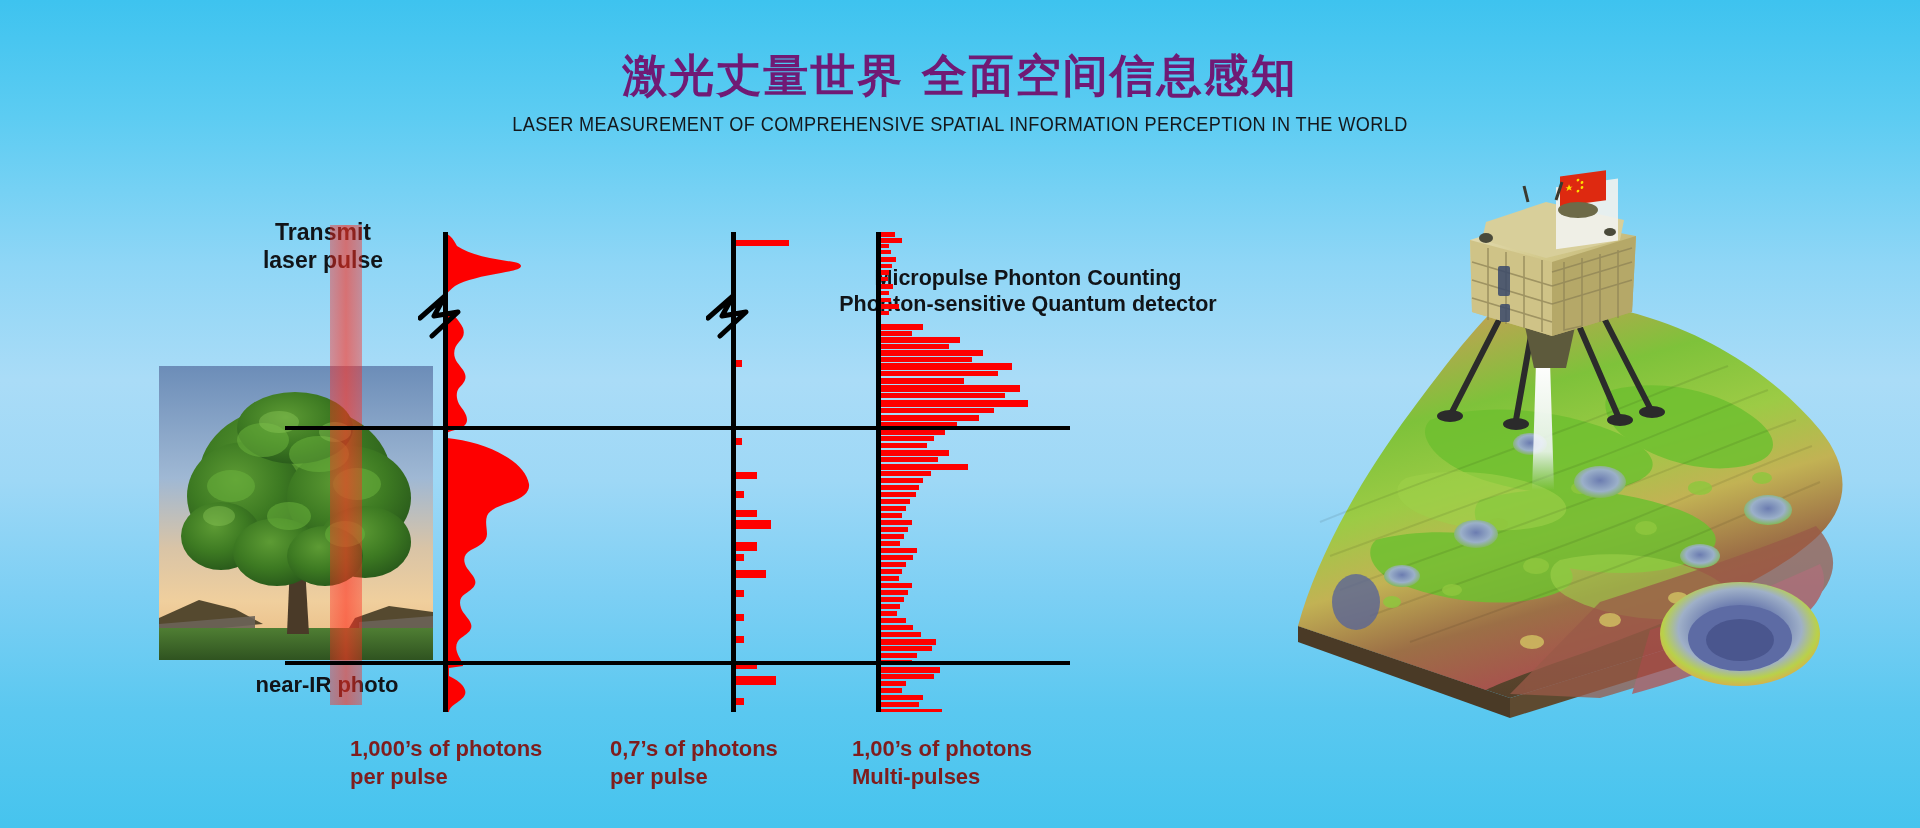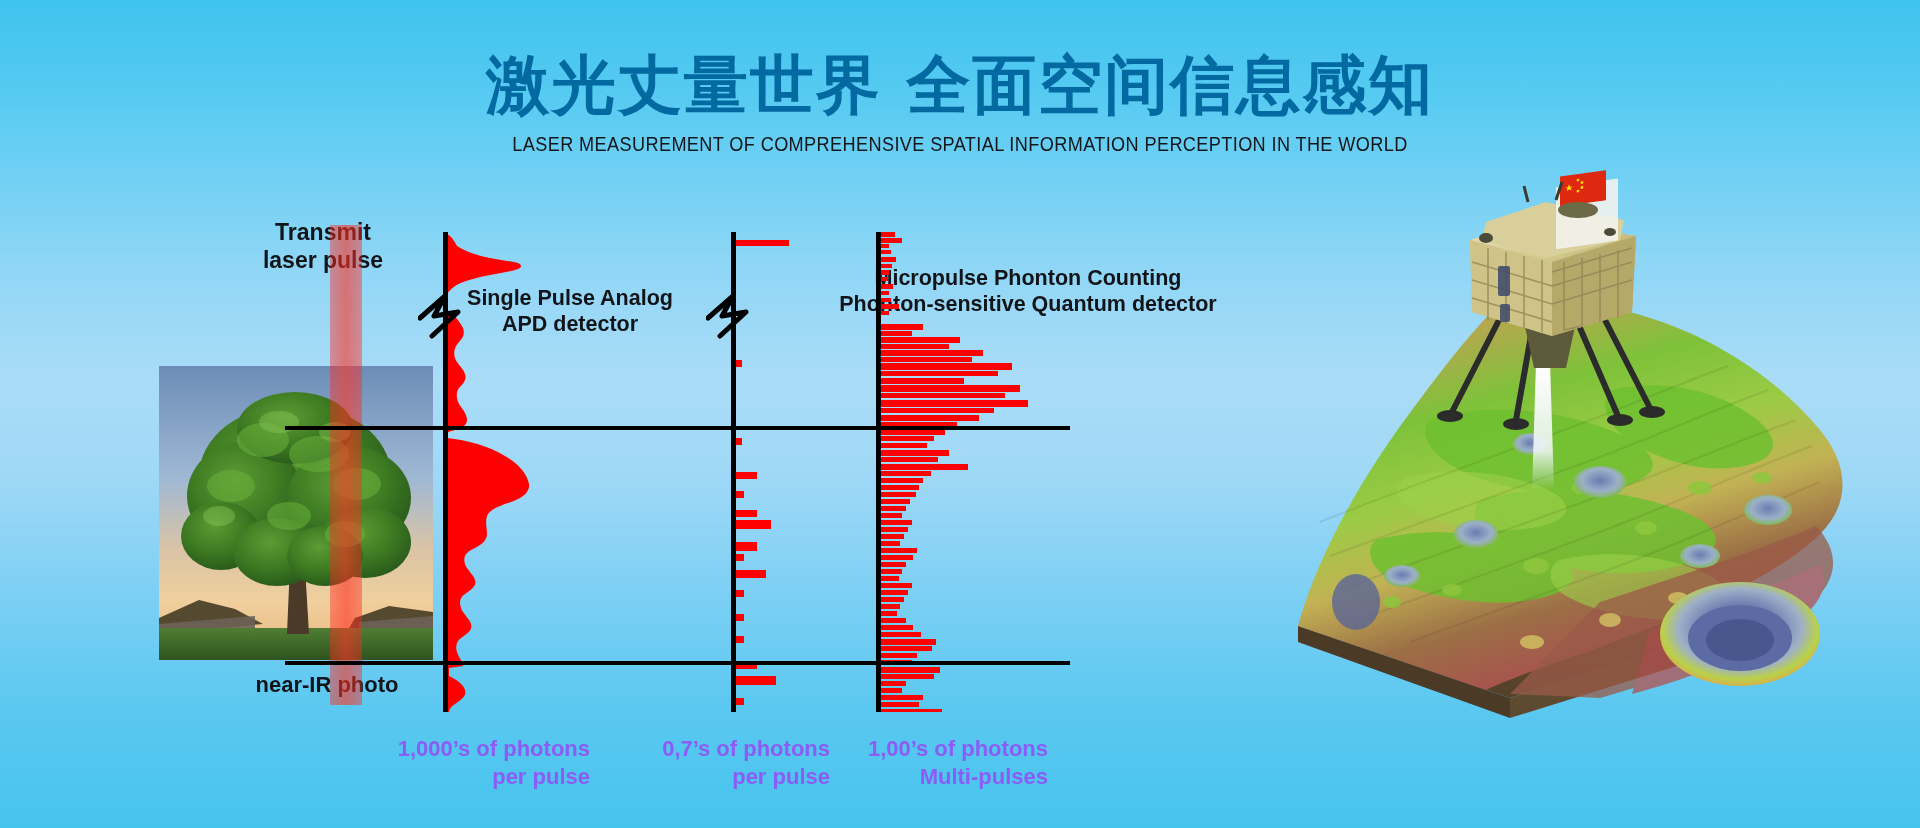--- a/index.html
+++ b/index.html
@@ -15,23 +15,23 @@
         #7ccff4 72%,
         #5ac8f0 86%,
         #46c4ee 100%);
     position:relative;
   }
 
   
   #header { position:absolute; top:0; left:0; width:1920px; text-align:center; }
   #main-title {
     margin-top:52px;
-    font-size:64px;
+    font-size:45px;
     font-weight:bold;
-    color:#0369a1;
+    color:#701a75;
     letter-spacing:2px;
     line-height:1.05;
     font-family:"DejaVu Sans","Liberation Sans",sans-serif;
   }
   #sub-title {
     margin-top:14px;
     font-size:19.5px;
     color:#14181c;
     letter-spacing:0.4px;
     font-weight:400;
@@ -43,25 +43,25 @@
   #diagram { position:absolute; left:0; top:0; width:1180px; height:828px; }
 
   .lbl { position:absolute; color:#111418; font-weight:bold; text-align:center;
          line-height:1.22; font-family:"Liberation Sans", sans-serif; }
 
   #lbl-transmit  { left:228px; top:218px; width:190px; font-size:23px; }
   #lbl-apd       { left:420px; top:285px; width:300px; font-size:21.5px; }
   #lbl-micro     { left:808px; top:265px; width:440px; font-size:21.5px; }
   #lbl-nearir    { left:212px; top:672px; width:230px; font-size:22px; }
 
-  .caption { position:absolute; color:#8b5cf6; font-weight:bold; font-size:22px;
-             text-align:right; line-height:1.25; font-family:"Liberation Sans",sans-serif; }
+  .caption { position:absolute; color:#7f1d1d; font-weight:bold; font-size:22px;
+             text-align:left; line-height:1.25; font-family:"Liberation Sans",sans-serif; }
   #cap-1 { left:350px; top:735px; width:240px; }
   #cap-2 { left:610px; top:735px; width:220px; }
-  #cap-3 { left:828px; top:735px; width:220px; }
+  #cap-3 { left:852px; top:735px; width:220px; }
 
   
   #photo-wrap { position:absolute; left:159px; top:366px; width:274px; height:294px;
                 overflow:hidden; }
   #photo { position:absolute; inset:0; }
   .beam { position:absolute; left:330px; top:225px; width:32px; height:480px;
           background:linear-gradient(90deg, rgba(255,40,30,.42), rgba(255,50,35,.62), rgba(255,40,30,.42));
           z-index:6; }
 
   
@@ -323,24 +323,20 @@
       <rect x="0" y="548" width="24" height="5"></rect>
       <rect x="0" y="556" width="21" height="5"></rect>
     </g>
   </svg>
 
   <div class="lbl" id="lbl-transmit">
     <div>Transmit</div>
     <div>laser pulse</div>
   </div>
 
-  <div class="lbl" id="lbl-apd">
-    <div>Single Pulse Analog</div>
-    <div>APD detector</div>
-  </div>
 
   <div class="lbl" id="lbl-micro">
     <div>Micropulse Phonton Counting</div>
     <div>Phonton-sensitive Quantum detector</div>
   </div>
 
   <div class="lbl" id="lbl-nearir">near-IR photo</div>
 
   <div class="caption" id="cap-1">
     <div>1,000’s of photons</div>

